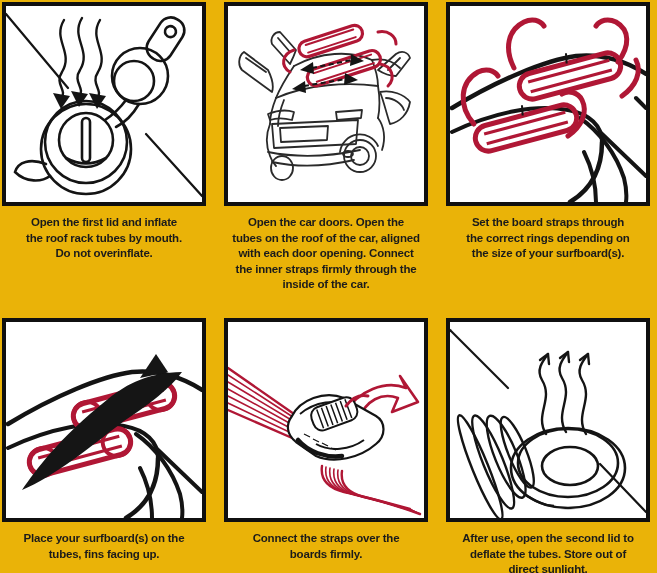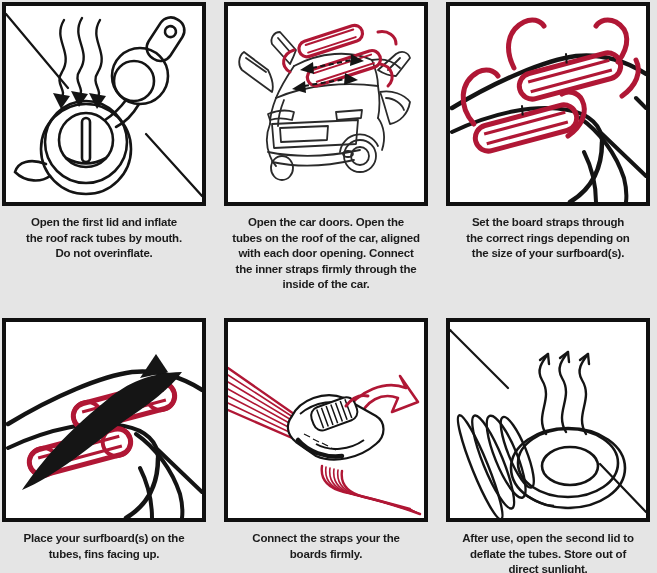--- a/index.html
+++ b/index.html
@@ -1,18 +1,18 @@
 <!DOCTYPE html>
 <html><head>
 <meta charset="utf-8">
 <style>
   html,body{margin:0;padding:0;background:#ffffff;overflow:hidden;}
   body{width:657px;height:573px;font-family:"Liberation Sans",sans-serif;}
   .sheet{
-    position:relative;width:657px;height:573px;background:#e5e5e5;
+    position:relative;width:657px;height:573px;background:#eab308;
     display:grid;grid-template-columns:204px 204px 204px;
     column-gap:18px;row-gap:25px;
     padding:2px 0 0 2px;box-sizing:border-box;
     align-content:start;justify-content:start;
   }
   .panel{width:204px;}
   .figure{
     width:204px;height:204px;border:4px solid #101010;
     box-sizing:border-box;background:#ffffff;
   }
@@ -236,21 +236,21 @@
             <rect x="84" y="80" width="46" height="24" rx="9" fill="#ffffff" stroke="#141414" stroke-width="2"></rect>
             <path d="M92,82 L92,102 M97,82 L97,102 M102,82 L102,102 M107,82 L107,102 M112,82 L112,102 M117,82 L117,102 M122,82 L122,102" stroke="#141414" stroke-width="1.5" fill="none"></path>
           </g>
           <path d="M88,122 C102,130 122,128 136,118" fill="none" stroke="#141414" stroke-width="2"></path>
           <path d="M70,118 C80,130 98,136 114,134" fill="none" stroke="#141414" stroke-width="4.5" stroke-linecap="round"></path>
           <path d="M76,112 l6,3 m3,2 l6,3 m3,1 l6,3 m3,2 l5,2" fill="none" stroke="#141414" stroke-width="1.3"></path>
           <path d="M118,84 C124,76 132,72 140,74" fill="none" stroke="#b01735" stroke-width="3" stroke-linecap="round"></path>
         </g>
       </svg>
     </div>
-    <div class="caption">Connect the straps your the
+    <div class="caption">Connect the straps over the
 boards firmly.</div>
   </div>
 
   <div class="panel">
     <div class="figure">
       <svg viewBox="0 0 196 196">
         <g stroke="#141414" fill="none" stroke-width="2.2" stroke-linecap="round">
           <path d="M0,8 L58,66"></path>
           <path d="M150,142 L196,190"></path>
         </g>

